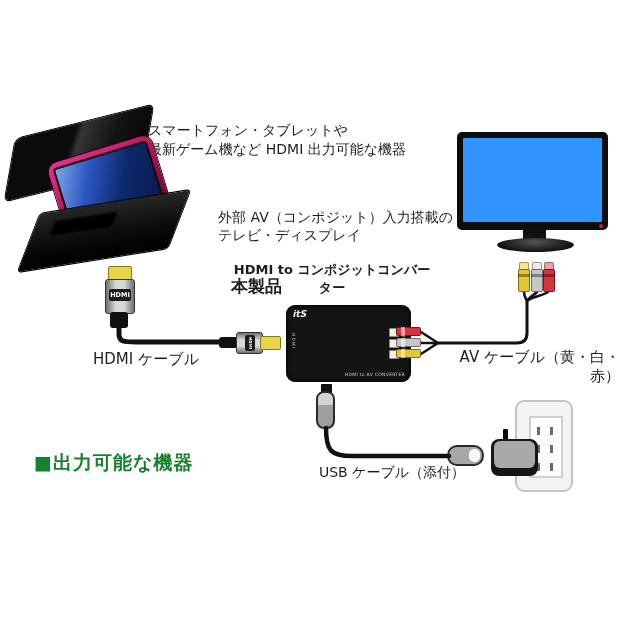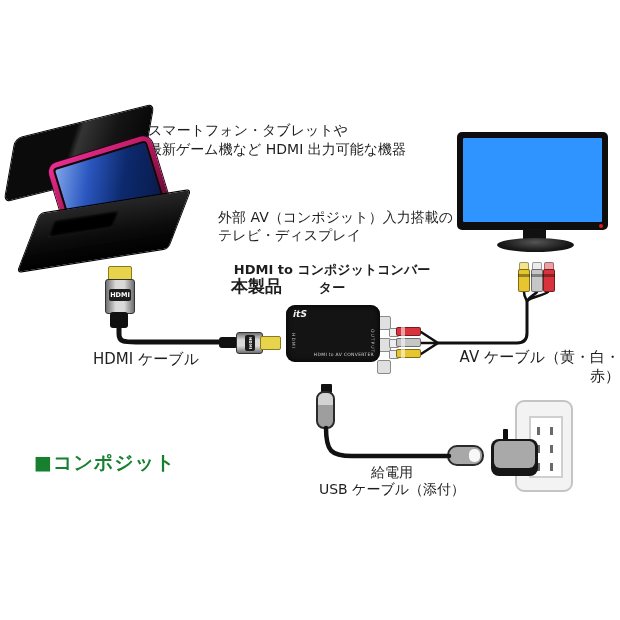--- a/index.html
+++ b/index.html
@@ -32,22 +32,22 @@
 
   
   .tv-bezel{left:457px;top:132px;width:151px;height:98px;background:#0d0d0d;border-radius:5px;}
   .tv-screen{position:absolute;left:6px;top:6px;right:6px;bottom:8px;background:#2f94ff;border-radius:1px;}
   .tv-led{position:absolute;right:5px;bottom:2px;width:4px;height:4px;border-radius:50%;background:#e01818;}
   .tv-neck{left:523px;top:229px;width:23px;height:12px;background:#111;}
   .tv-base{left:497px;top:238px;width:77px;height:14px;border-radius:50%;
     background:radial-gradient(ellipse at 50% 30%,#555 0%,#1a1a1a 60%,#000 100%);}
 
   
-  .converter{left:286px;top:305px;width:94px;height:57px;background:#141414;border-radius:9px;
-    box-shadow:inset 0 0 6px #000;z-index:4;}
+  .converter{left:286px;top:305px;width:94px;height:77px;background:#141414;border-radius:9px;
+    box-shadow:inset 0 0 6px #000;z-index:4;padding-left:31px;}
   .conv-logo{position:absolute;left:7px;top:4px;color:#f2f2f2;font-size:9px;font-style:italic;font-weight:bold;}
   .conv-bottom{position:absolute;right:6px;bottom:5px;color:#cfcfcf;font-size:4.5px;letter-spacing:.3px;}
   .conv-side{position:absolute;color:#bbb;font-size:4.5px;writing-mode:vertical-rl;letter-spacing:1px;}
   .conv-side.l{left:5px;top:28px;}
   .conv-side.r{right:5px;top:24px;}
   .jack{left:377px;width:12px;height:12px;background:#e0e0e0;border:1px solid #8a8a8a;border-radius:2px;z-index:3;}
 
   
   .hdmi-tip-v{left:108px;top:266px;width:22px;height:13px;background:#e8d44c;border:1px solid #8a7a1a;border-radius:2px;}
   .hdmi-body-v{left:105px;top:279px;width:28px;height:33px;border:1px solid #333;border-radius:3px;
@@ -216,17 +216,16 @@
       <div class="slot" style="left:19px;top:27px;"></div>
     <div class="slot" style="left:6px;top:45px;"></div>
       <div class="slot" style="left:19px;top:45px;"></div>
   </div>
 </div>
 <div class="abs adapter">
   <div class="adapter-face"></div>
 </div>
 
 <div class="abs lbl-usb">
-  <div>給電用</div>
   <div>USB ケーブル（添付）</div>
 </div>
 
-<div class="abs lbl-head">■コンポジット</div>
+<div class="abs lbl-head">■出力可能な機器</div>
 
 </body></html>

